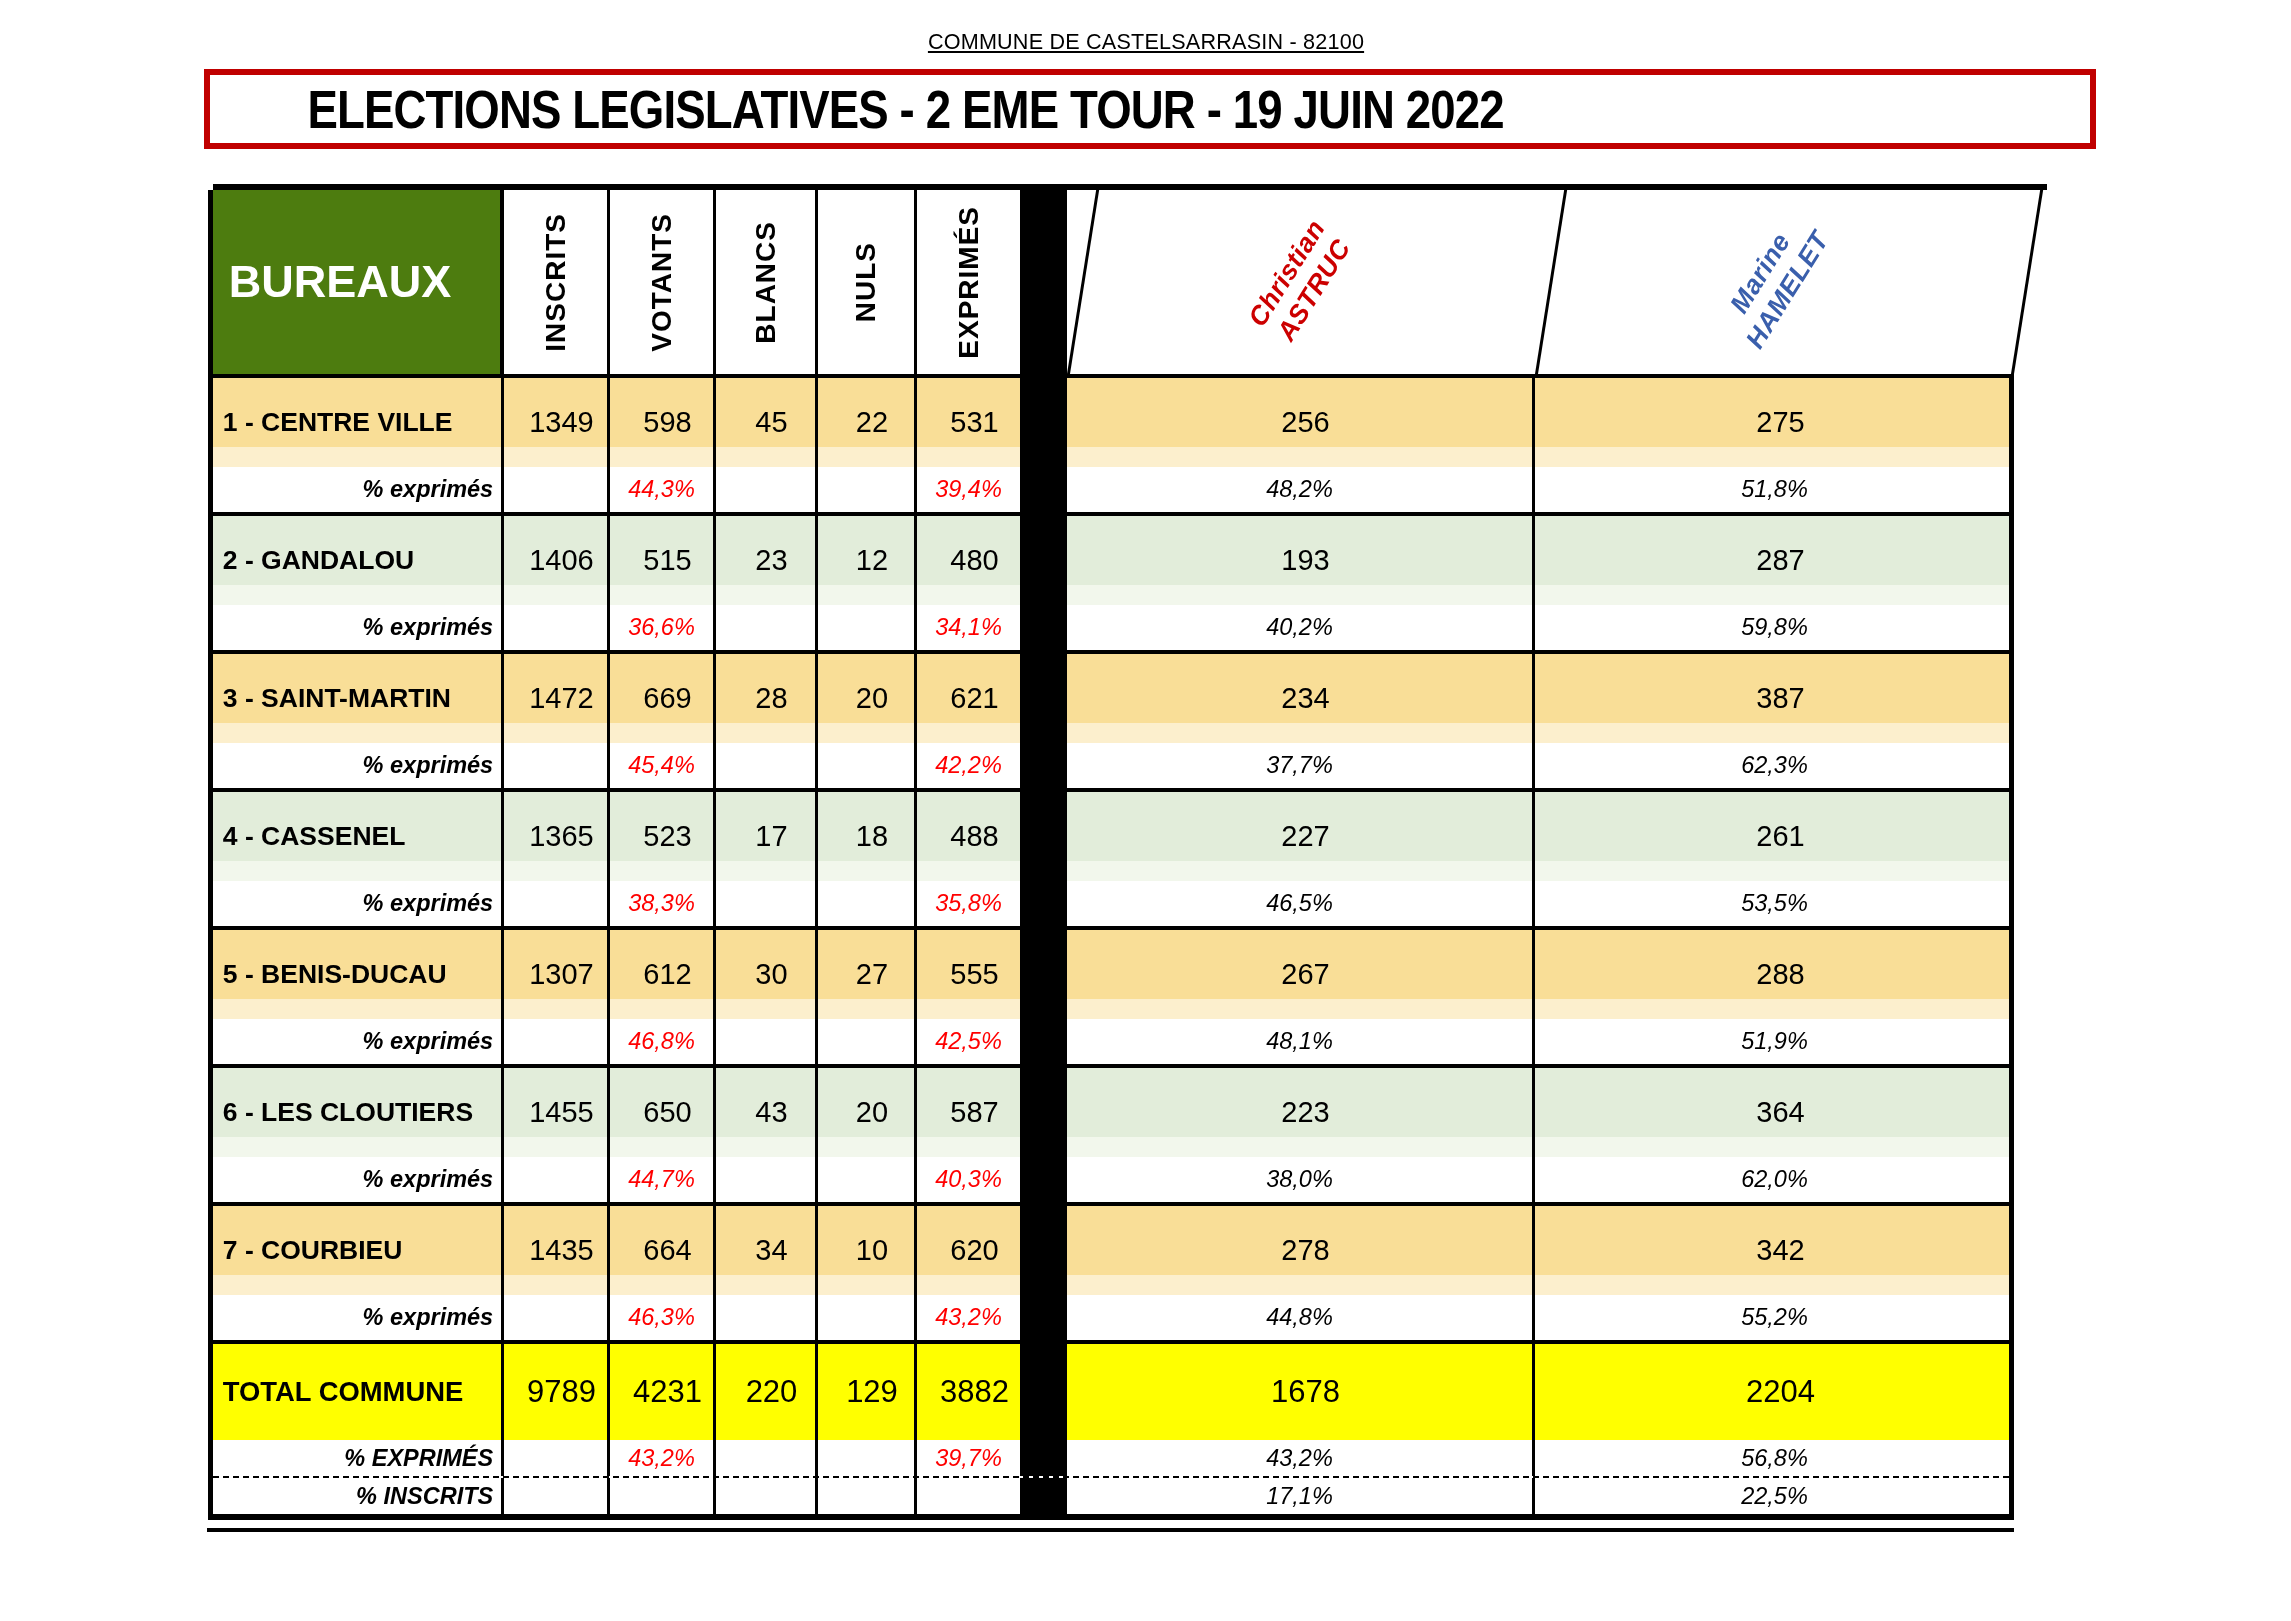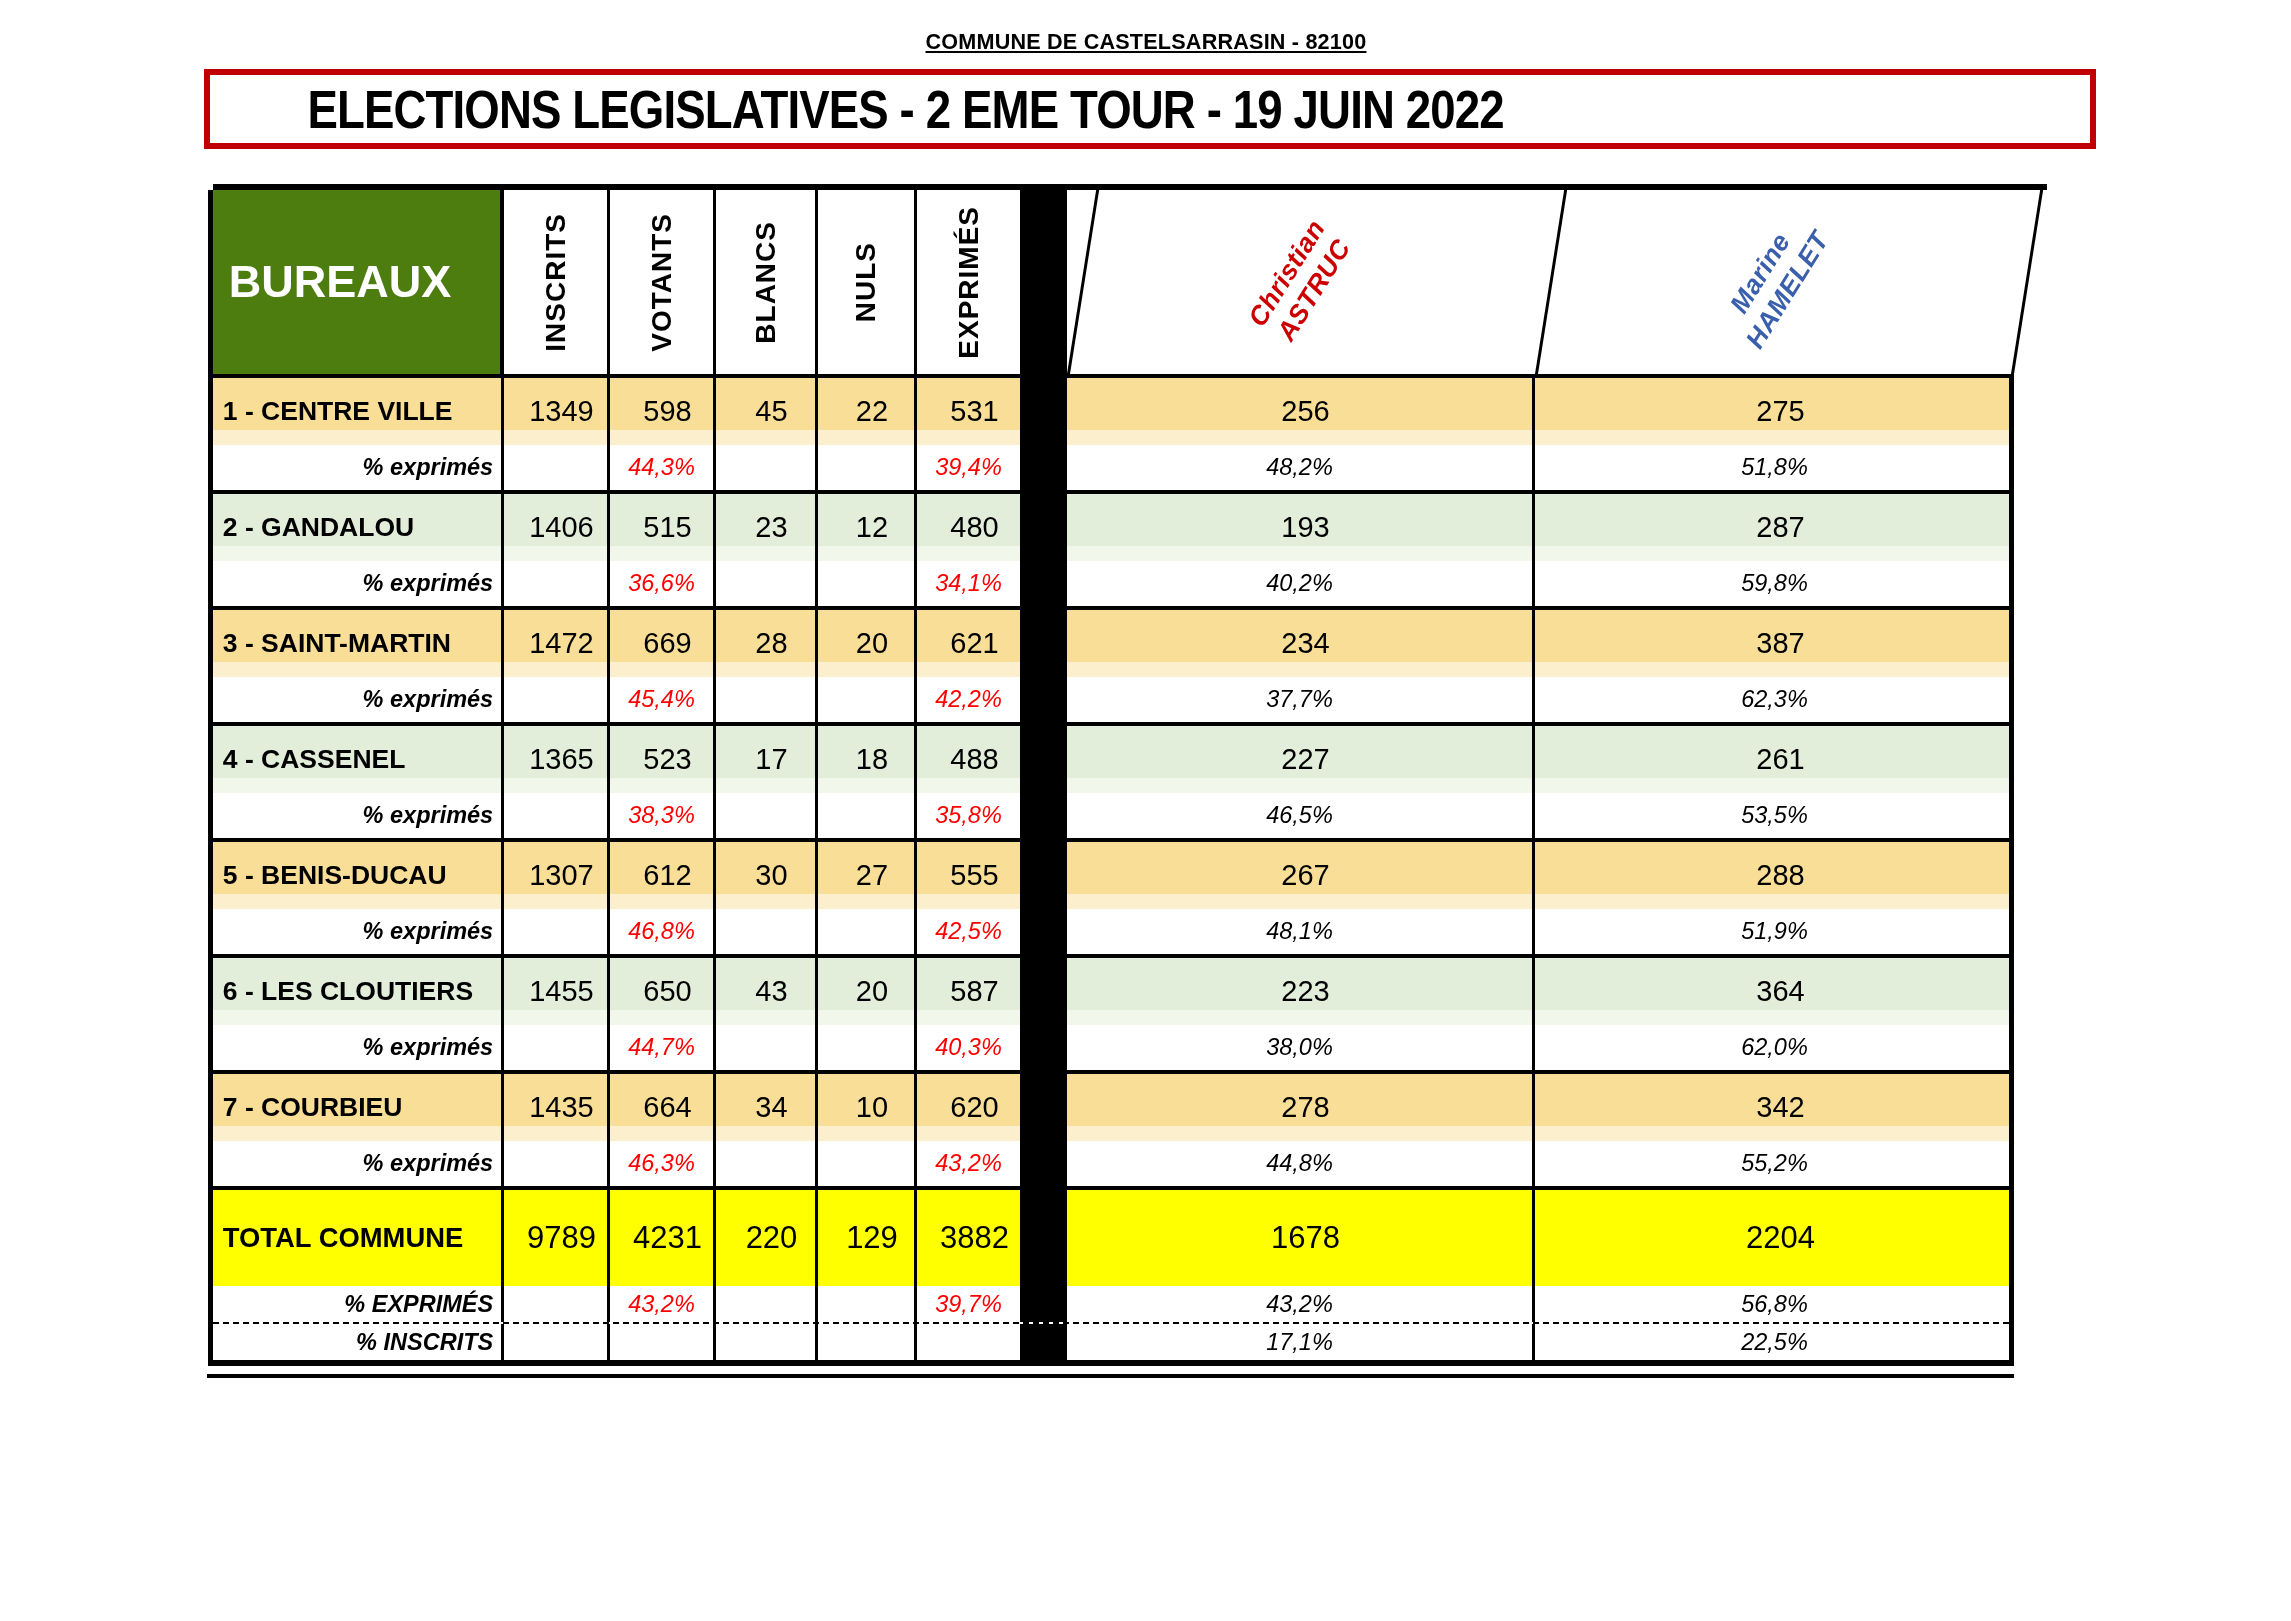--- a/index.html
+++ b/index.html
@@ -5,21 +5,21 @@
   html,body { margin:0; padding:0; }
   body {
     width:2292px; height:1621px; position:relative; background:#ffffff;
     font-family:"Liberation Sans", sans-serif; color:#000;
     overflow:hidden;
   }
 
   
   .commune-header {
     position:absolute; top:29px; left:0; width:100%;
-    text-align:center; font-size:21.6px; font-weight:bold;
+    text-align:center; font-size:21.6px; font-weight:normal;
     text-decoration:underline; letter-spacing:0.2px;
   }
   .title-box {
     position:absolute; left:204px; top:69px; width:1892px; height:80px;
     border:6.9px solid #c00000; box-sizing:border-box;
     display:flex; align-items:center; background:#fff;
   }
   .title-box .title-text {
     font-size:53px; font-weight:bold; white-space:nowrap;
     transform:scaleX(0.86); letter-spacing:-1px;
@@ -69,21 +69,21 @@
     position:absolute; top:0; left:0; right:0; bottom:0;
     display:flex; flex-direction:column; align-items:center; justify-content:center;
     transform:rotate(-58deg); font-weight:bold; font-style:italic;
     font-size:26.5px; line-height:1.2; text-align:center; letter-spacing:0.5px;
   }
 
   
   .body-rows { border-right:5.9px solid #000; border-bottom:6.9px solid #000; }
   .block { border-top:4.9px solid #000; }
   .row { display:grid; grid-template-columns:var(--cols); }
-  .row.main { height:67px; }
+  .row.main { height:89px; }
   .row.pct  { height:45px; background:#fff; }
   .cell {
     border-right:3.9px solid #000; box-sizing:border-box;
     display:flex; align-items:center; justify-content:center; overflow:hidden;
   }
   .row .cell:nth-child(9) { border-right:none; }
   .cell.sep { background:#000; }
   .cell.name  { justify-content:flex-start; padding-left:9.8px; font-size:26.5px; font-weight:bold; }
   .cell.num   { font-size:29px; font-weight:normal;padding-left:12px; }
   .cell.lbl   { justify-content:flex-end; padding-right:7.8px; font-size:23.5px; font-weight:bold; font-style:italic; }

